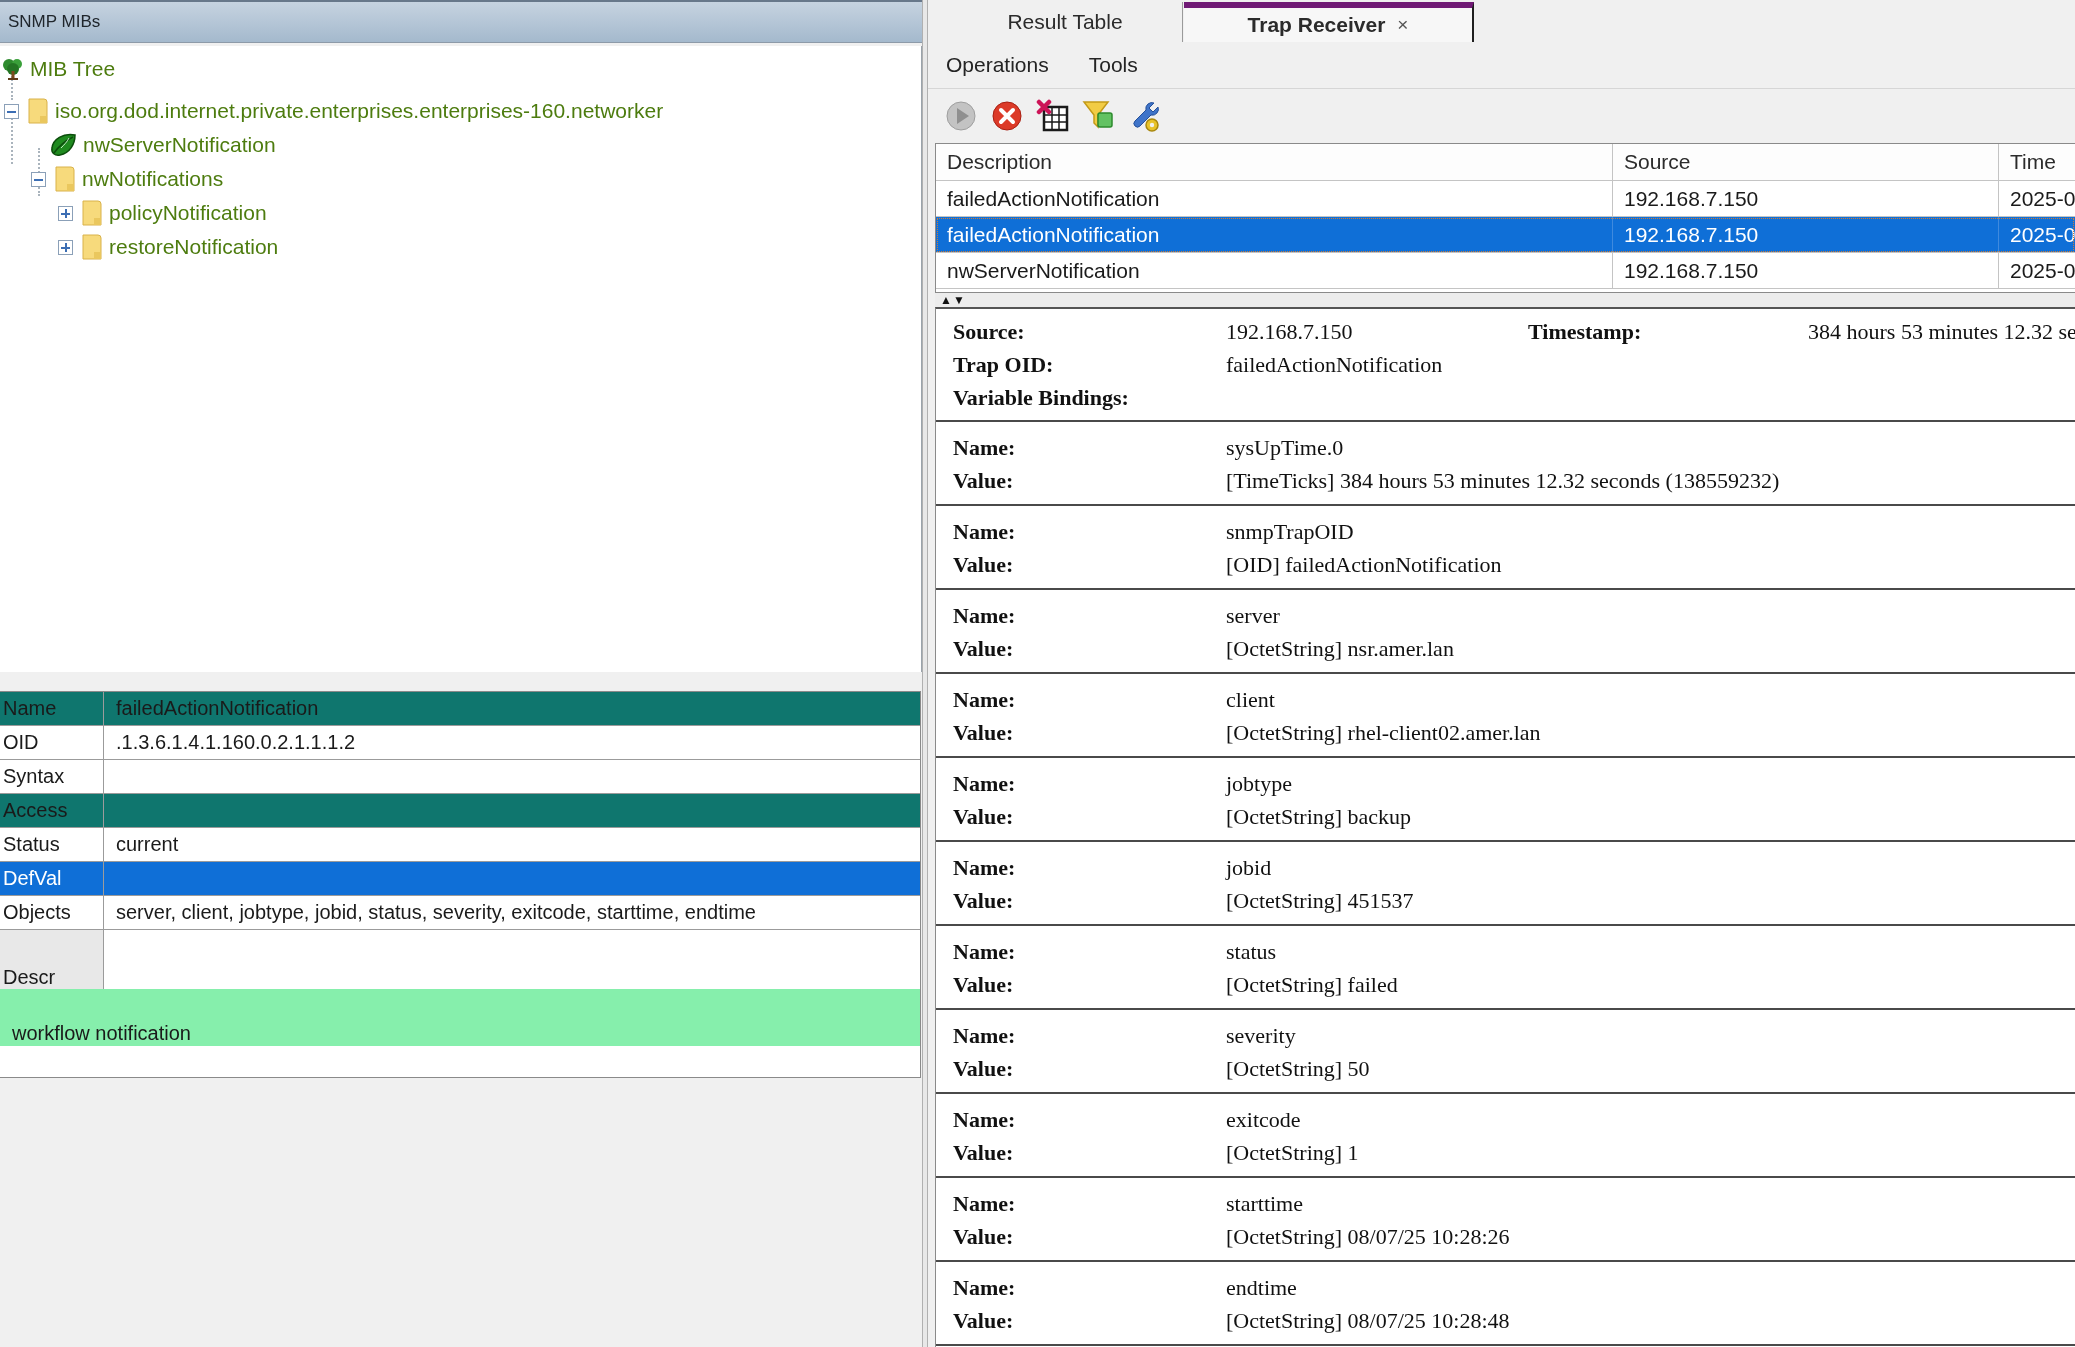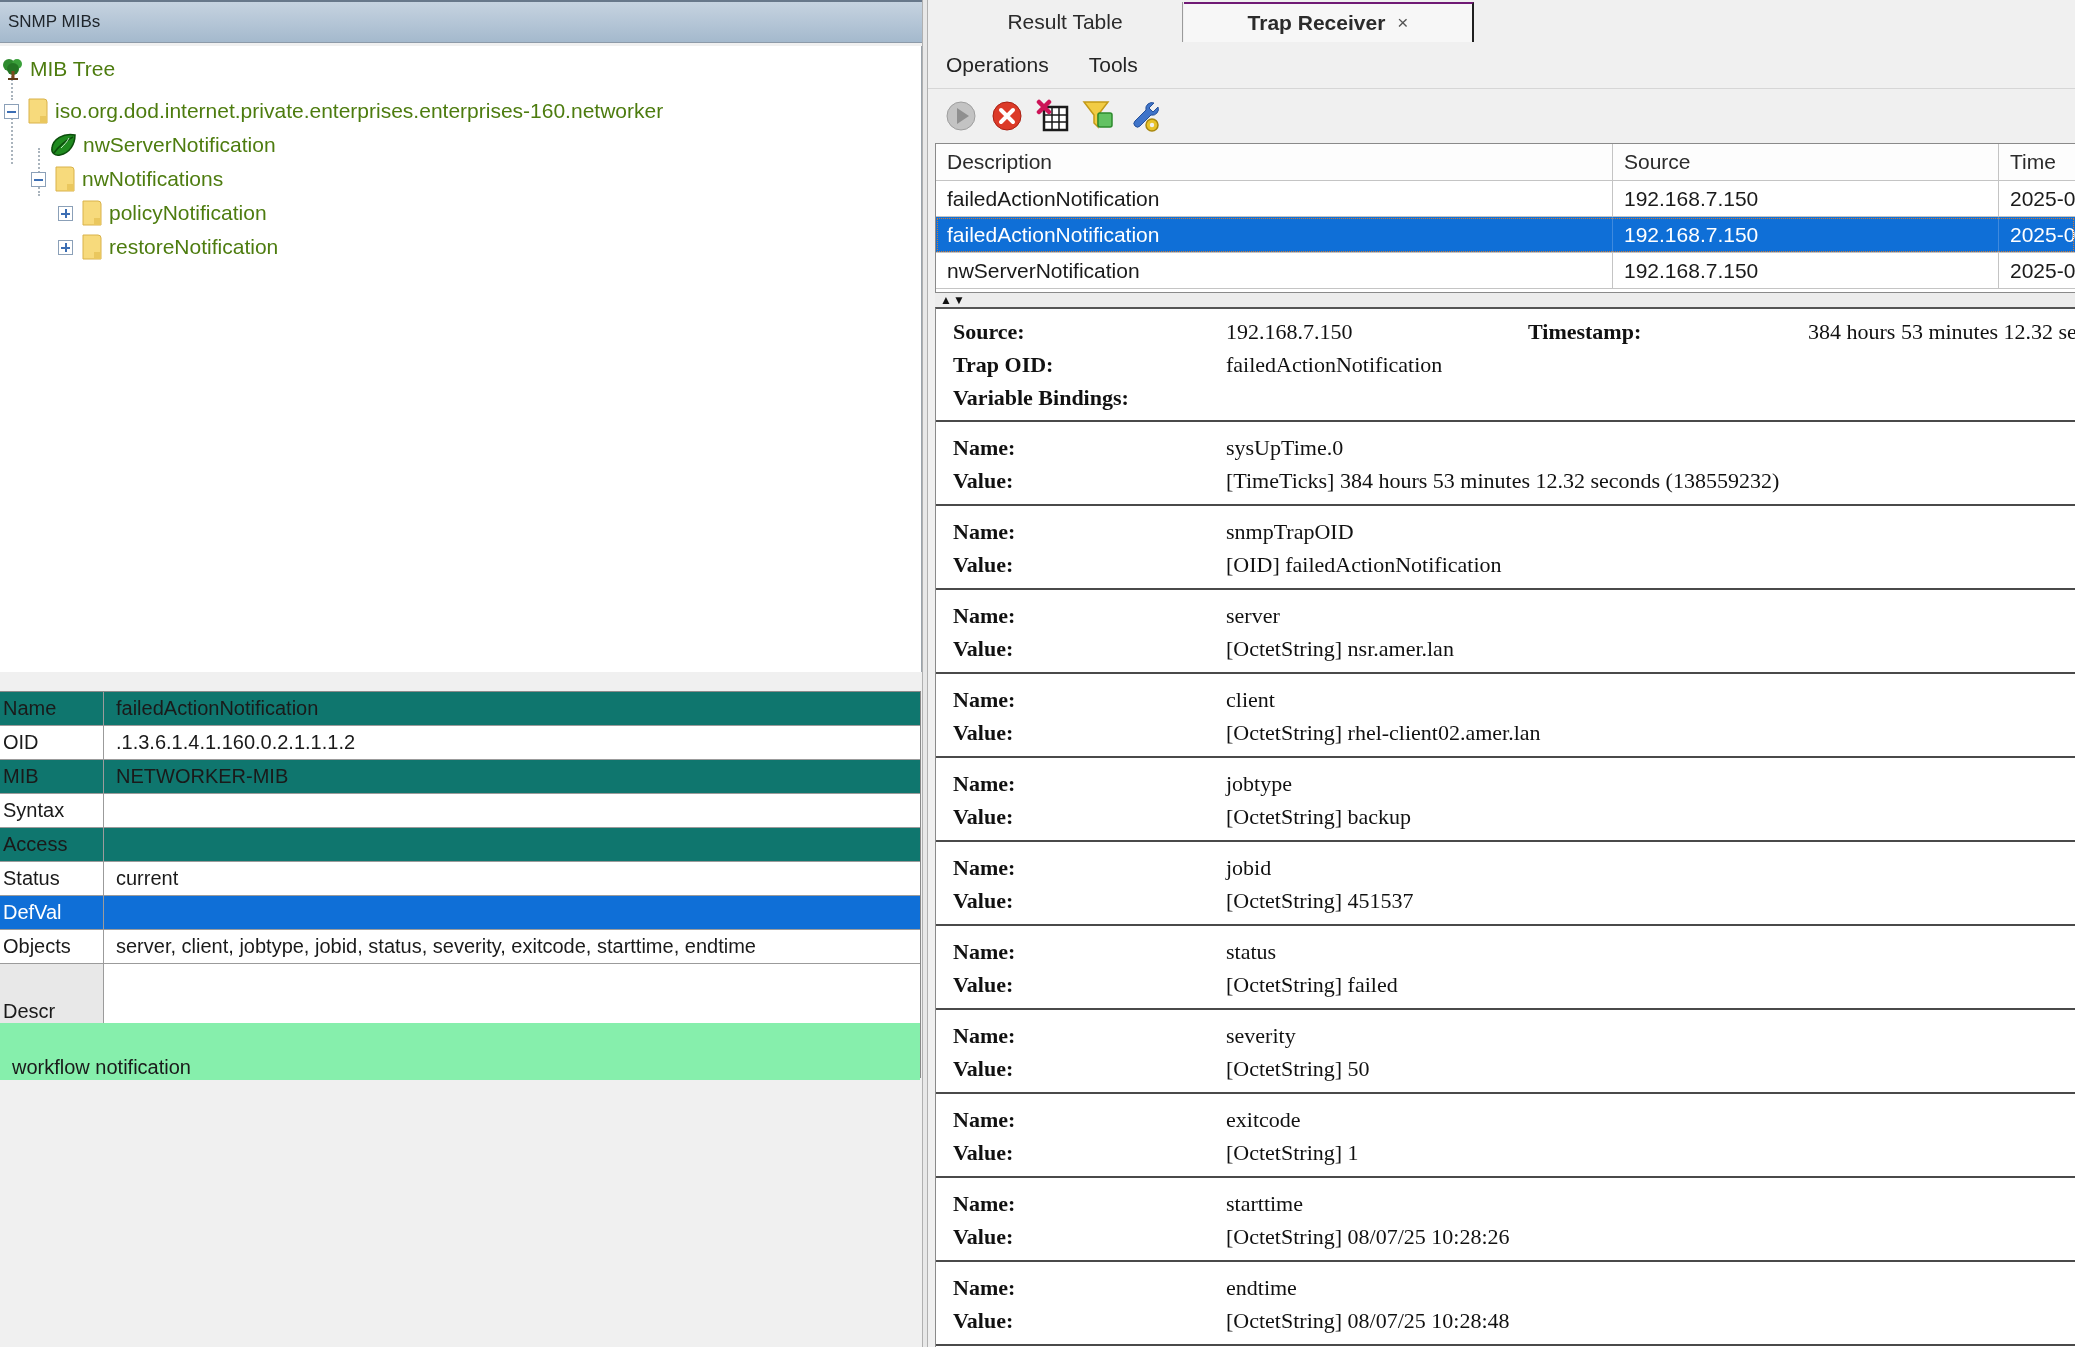--- a/index.html
+++ b/index.html
@@ -44,21 +44,21 @@
   .v-divider{position:absolute;left:922px;top:0;width:6px;height:1347px;background:#e8e8e8;
       border-left:1px solid #b0b0b0;border-right:1px solid #b0b0b0;box-sizing:border-box;}
 
   
   .right-panel{position:absolute;left:928px;top:0;width:1147px;height:1347px;background:#f0f0f0;}
   .tabbar{position:absolute;left:0;top:0;width:1147px;height:42px;background:#f0f0f0;}
   .tab{position:absolute;top:2px;height:40px;display:flex;align-items:center;justify-content:center;
       font-size:21px;color:#2b2b2b;box-sizing:border-box;}
   .tab.inactive{left:20px;width:235px;border-right:1px solid #9a9a9a;}
   .tab.active{left:256px;width:290px;background:#f7f7f7;font-weight:bold;
-      border-top:2px solid #701a75;border-right:2px solid #1f1f1f;}
+      border-top:6px solid #701a75;border-right:2px solid #1f1f1f;}
   .tab-close{font-weight:normal;color:#555;font-size:19px;margin-left:12px;}
 
   .menubar{position:absolute;left:0;top:42px;width:1147px;height:46px;background:#f0f0f0;
       border-bottom:1px solid #d6d6d6;display:flex;align-items:center;font-size:21px;color:#242424;}
   .menu-item{margin-left:18px;margin-right:22px;}
 
   .toolbar{position:absolute;left:0;top:89px;width:1147px;height:54px;background:#f0f0f0;
       display:flex;align-items:center;}
   .tool-btn{width:34px;height:34px;margin-left:12px;display:flex;align-items:center;justify-content:center;}
   .tool-btn:first-child{margin-left:16px;}
@@ -176,24 +176,20 @@
     </div>
 
     <div class="prop-table">
       <div class="prow gray">
         <div class="plabel">Name</div>
         <div class="pvalue">failedActionNotification</div>
       </div>
       <div class="prow white">
         <div class="plabel">OID</div>
         <div class="pvalue">.1.3.6.1.4.1.160.0.2.1.1.1.2</div>
-      </div>
-      <div class="prow gray">
-        <div class="plabel">MIB</div>
-        <div class="pvalue">NETWORKER-MIB</div>
       </div>
       <div class="prow white">
         <div class="plabel">Syntax</div>
         <div class="pvalue"></div>
       </div>
       <div class="prow gray">
         <div class="plabel">Access</div>
         <div class="pvalue"></div>
       </div>
       <div class="prow white">

